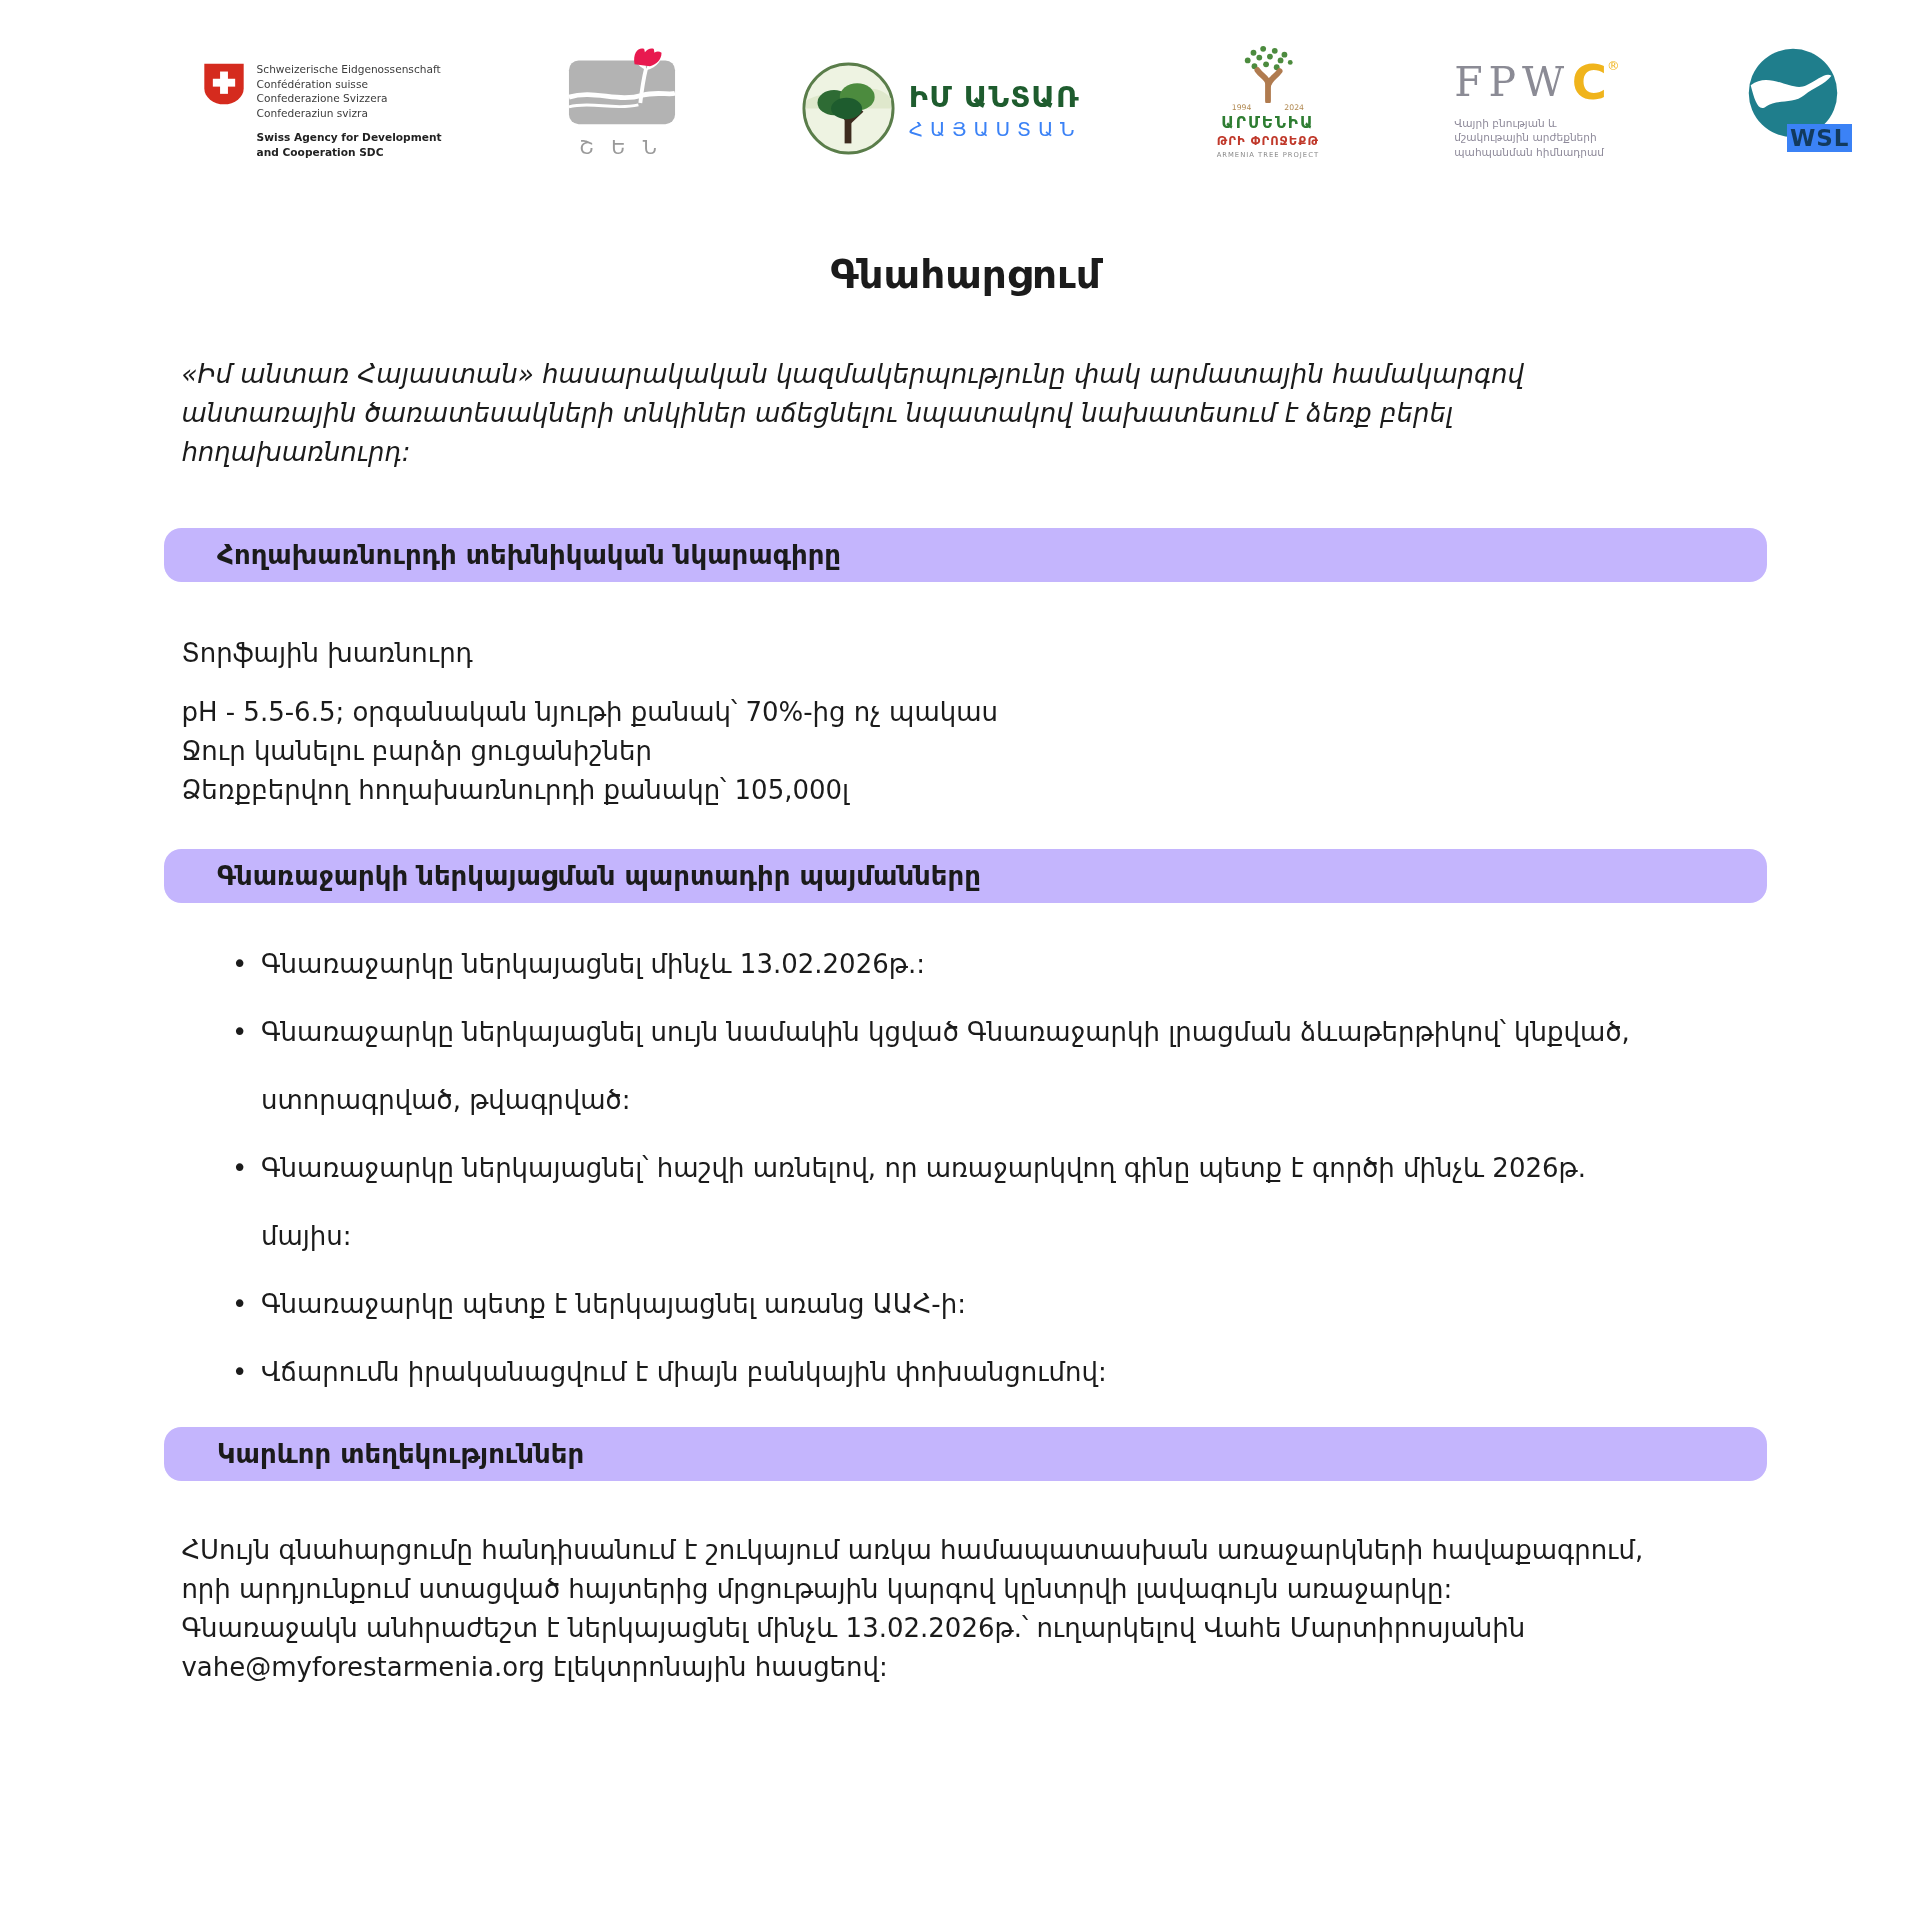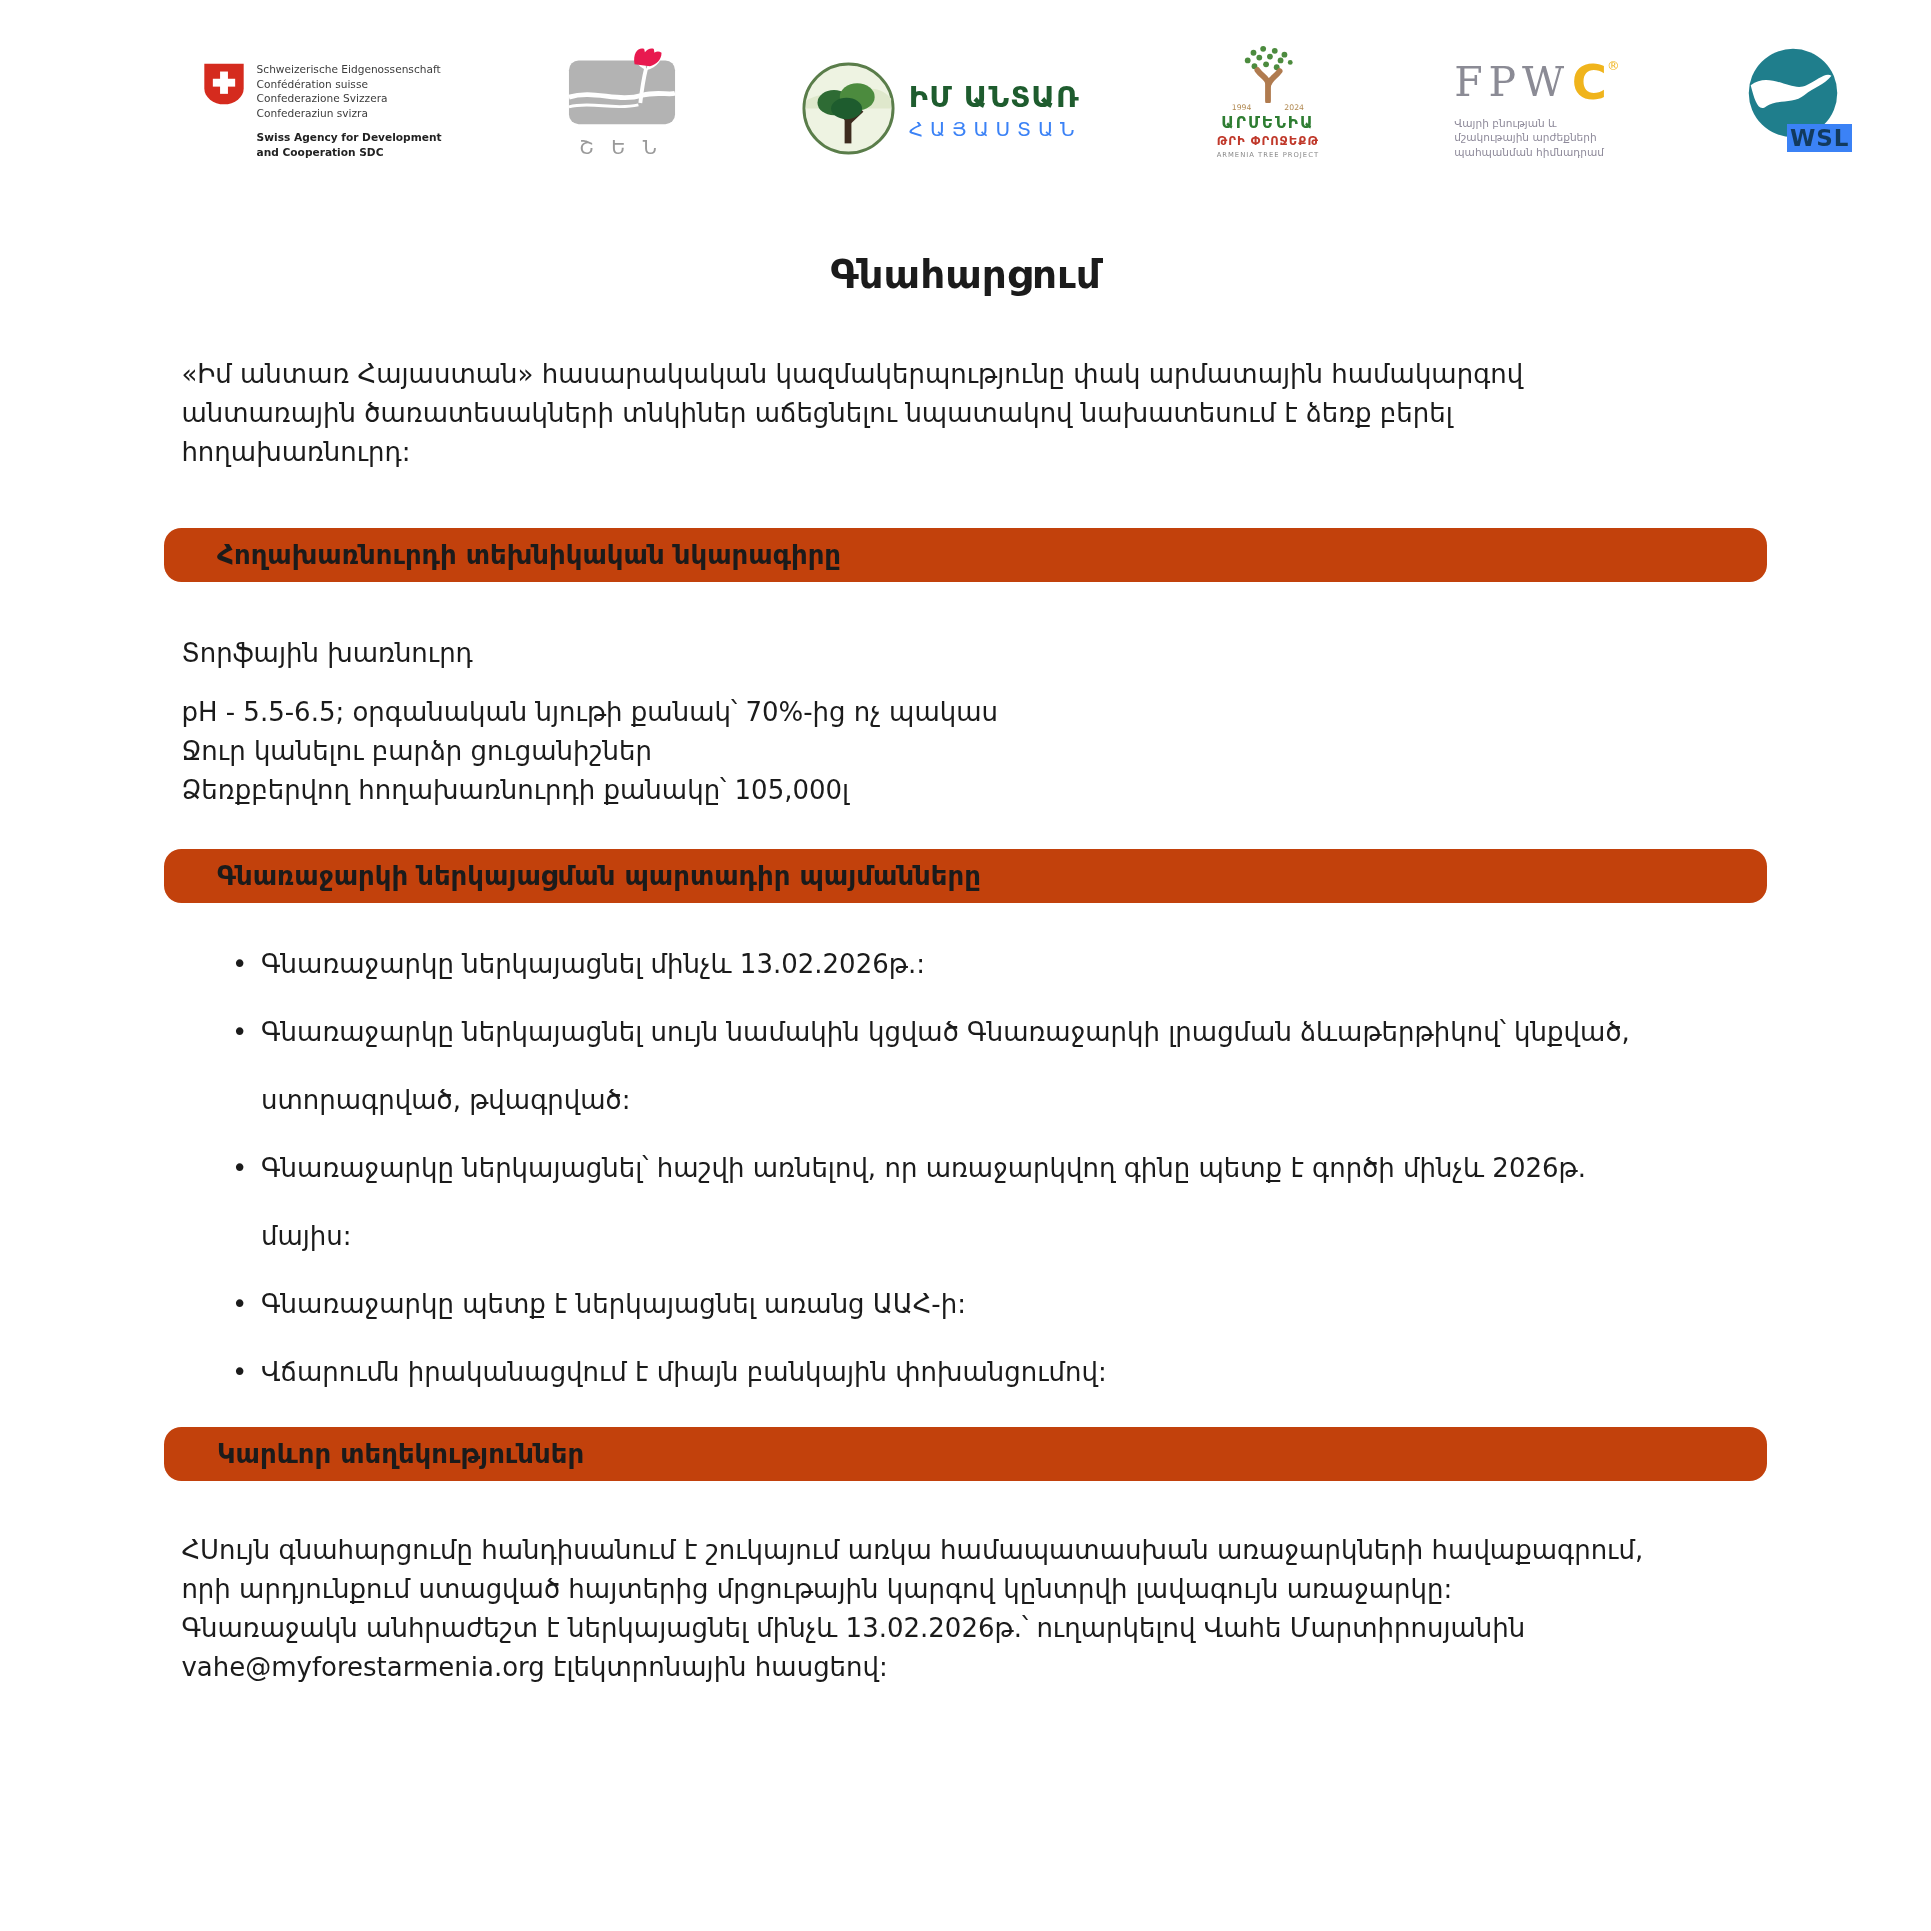--- a/index.html
+++ b/index.html
@@ -38,23 +38,23 @@
 
   .wsl { position:relative; width:106px; height:116px; }
   .wsl-label { position:absolute; left:44px; top:81px; background:#3b82f6; padding:1px 2.9px;
                font-size:23px; font-weight:bold; color:#123a5e; letter-spacing:1px; }
 
   
   .doc-title { margin-top:93px; text-align:center; font-size:39px; font-weight:bold; }
 
   .content { margin:0 164px; width:1603px; }
 
-  .intro { margin:58px 106px 0 17.4px; font-size:26px; line-height:39px; }
-
-  .section-bar { margin-top:56px; width:1603px; height:54px; background:#c2410c;
+  .intro { margin:58px 106px 0 17.4px; font-size:26px; line-height:39px;font-style:italic; }
+
+  .section-bar { margin-top:56px; width:1603px; height:54px; background:#c4b5fd;
                  border-radius:17.4px; display:flex; align-items:center;
                  padding:0 39px 0 53px; font-size:26px; font-weight:bold; }
   .section-bar.second { margin-top:39px; }
   .section-bar.third  { margin-top:21px; }
 
   .subheading { margin:56px 0 0 17.4px; font-size:26px; font-weight:normal; }
 
   .specs { margin:25px 0 0 17.4px; font-size:26px; line-height:39px; }
 
   ul.bullets { margin:27px 0 0 0; padding-left:97px; list-style:none;

